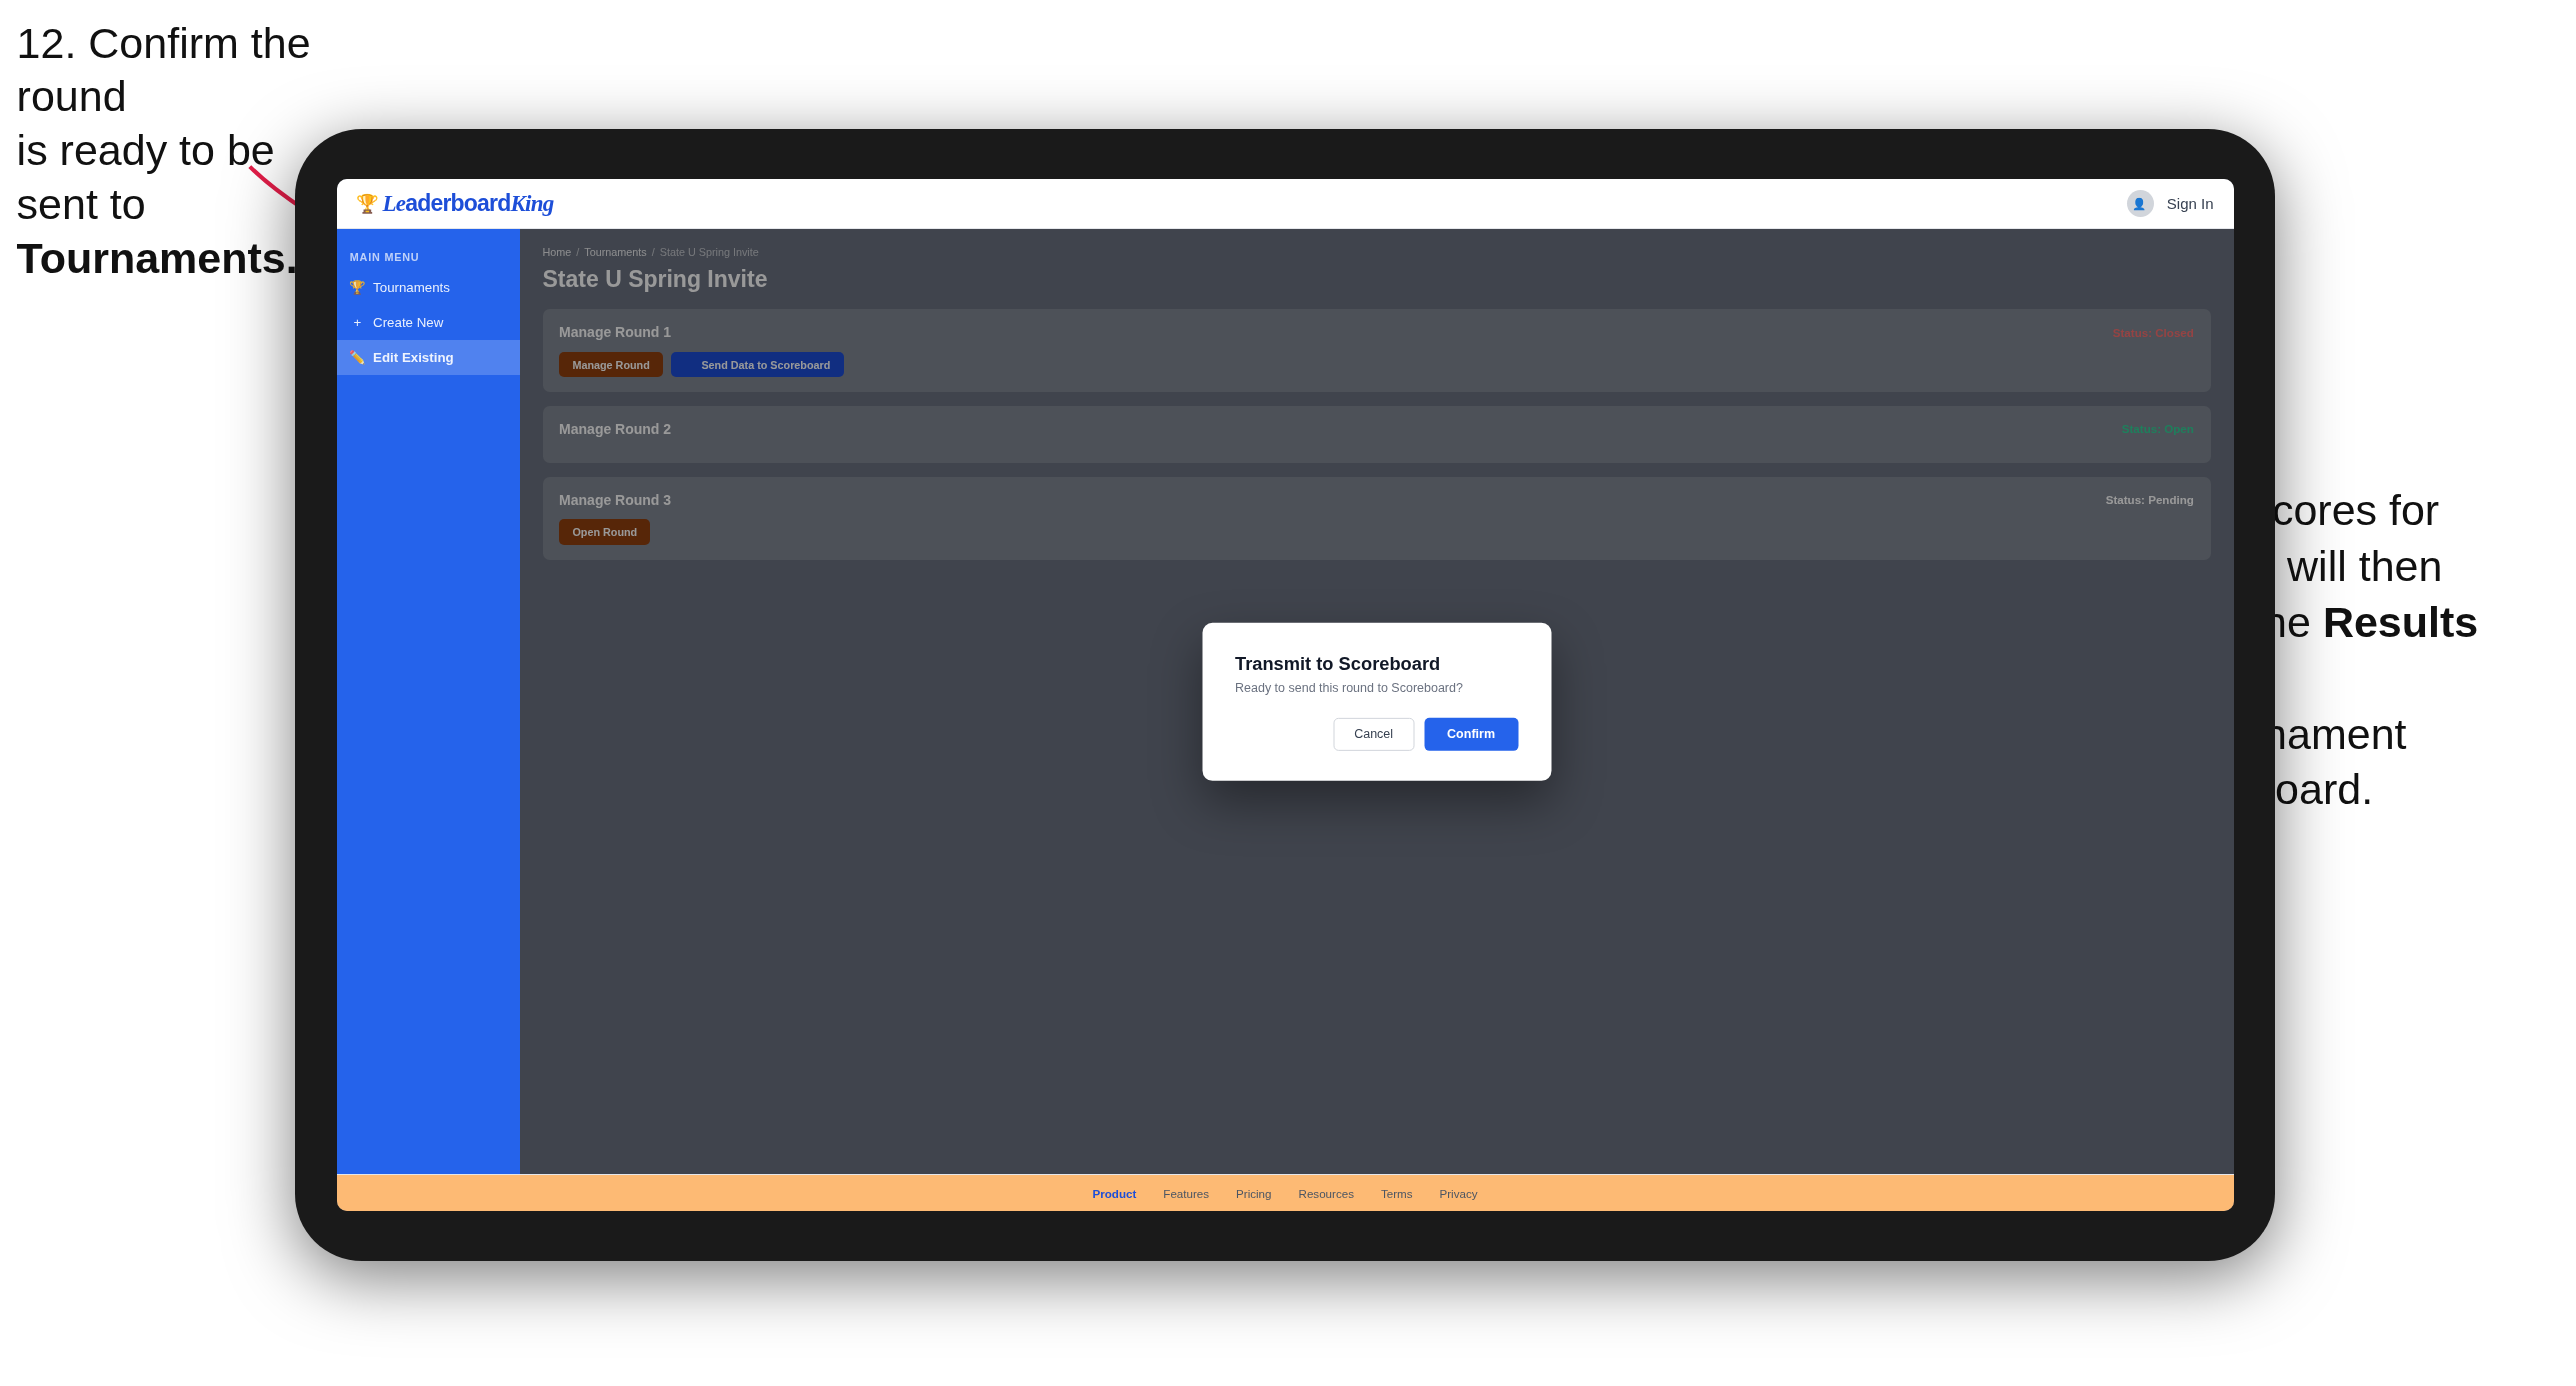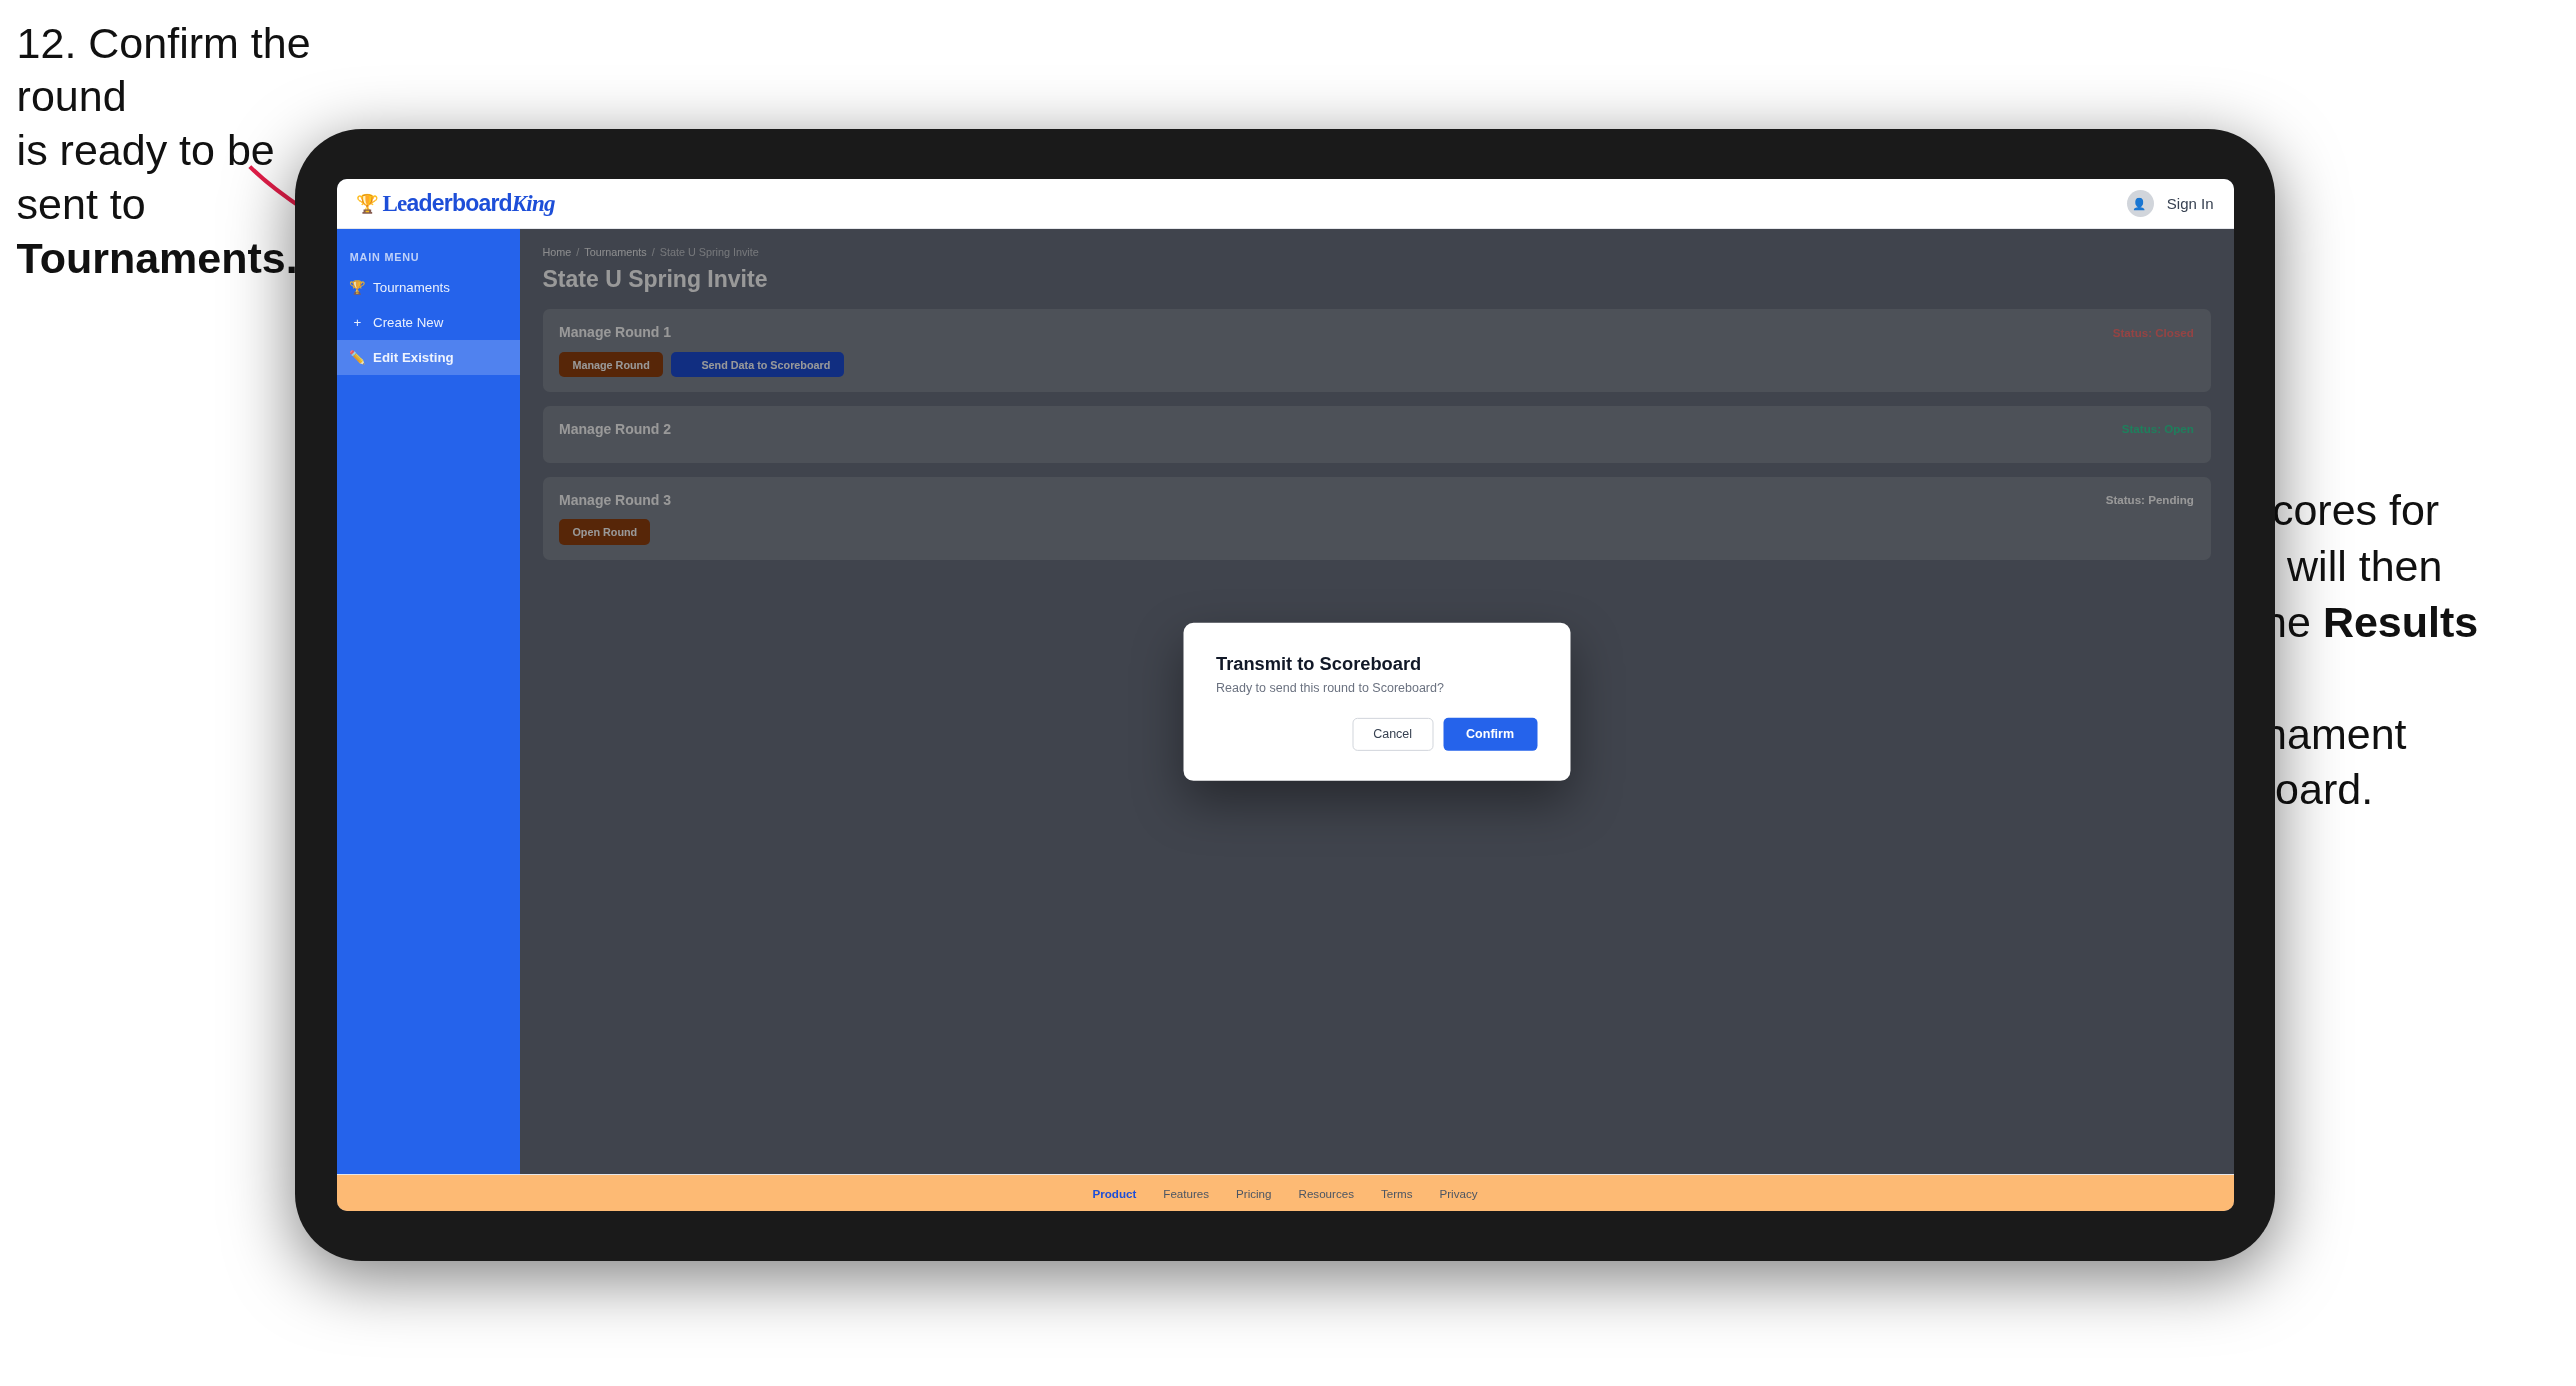--- a/index.html
+++ b/index.html
@@ -296,21 +296,21 @@
 
     
     .modal {
       position: absolute;
       top: 50%;
       left: 50%;
       transform: translate(-50%, -50%);
       background: #ffffff;
       border-radius: 10px;
       padding: 30px 33px;
-      width: 387px;
+      width: 349px;
       z-index: 100;
       box-shadow: 0 21px 50px rgba(0,0,0,0.4);
     }
 
     .modal-title {
       font-size: 18.3px;
       font-weight: 700;
       color: #111827;
       margin-bottom: 6.7px;
     }
@@ -377,21 +377,21 @@
   <span>in Scoreboard.</span>
 </div>
 
 <div class="tablet-shell">
   <div class="tablet-screen">
 
     <div class="top-nav">
       <div class="logo-area">
         <span class="logo-cup">🏆</span>
         <span class="logo-text">
-          <span style="font-family: Georgia, serif; color:#1d4ed8;">Le</span><span style="color:#1d4ed8;">aderboard</span><span class="king" style="font-style:italic; font-family:Georgia,serif; color:#1d4ed8; font-weight:900;">King</span>
+          <span style="font-style:italic; font-family: Georgia, serif; color:#1d4ed8;">Le</span><span style="color:#1d4ed8;">aderboard</span><span class="king" style="font-style:italic; font-family:Georgia,serif; color:#1d4ed8; font-weight:900;">King</span>
         </span>
       </div>
       <div class="nav-right">
         <div class="nav-avatar">👤</div>
         <div class="nav-sign-in">
           <span>Sign In</span>
         </div>
       </div>
     </div>
 

